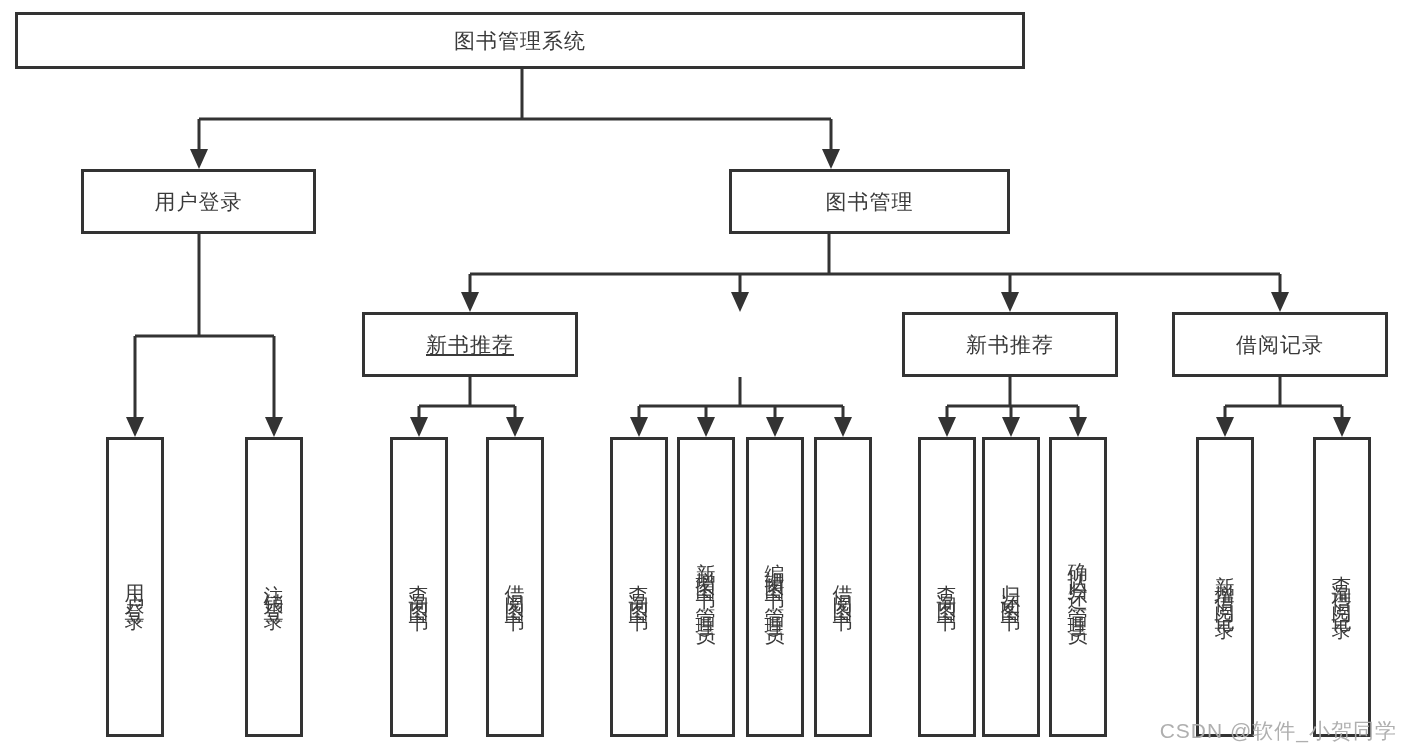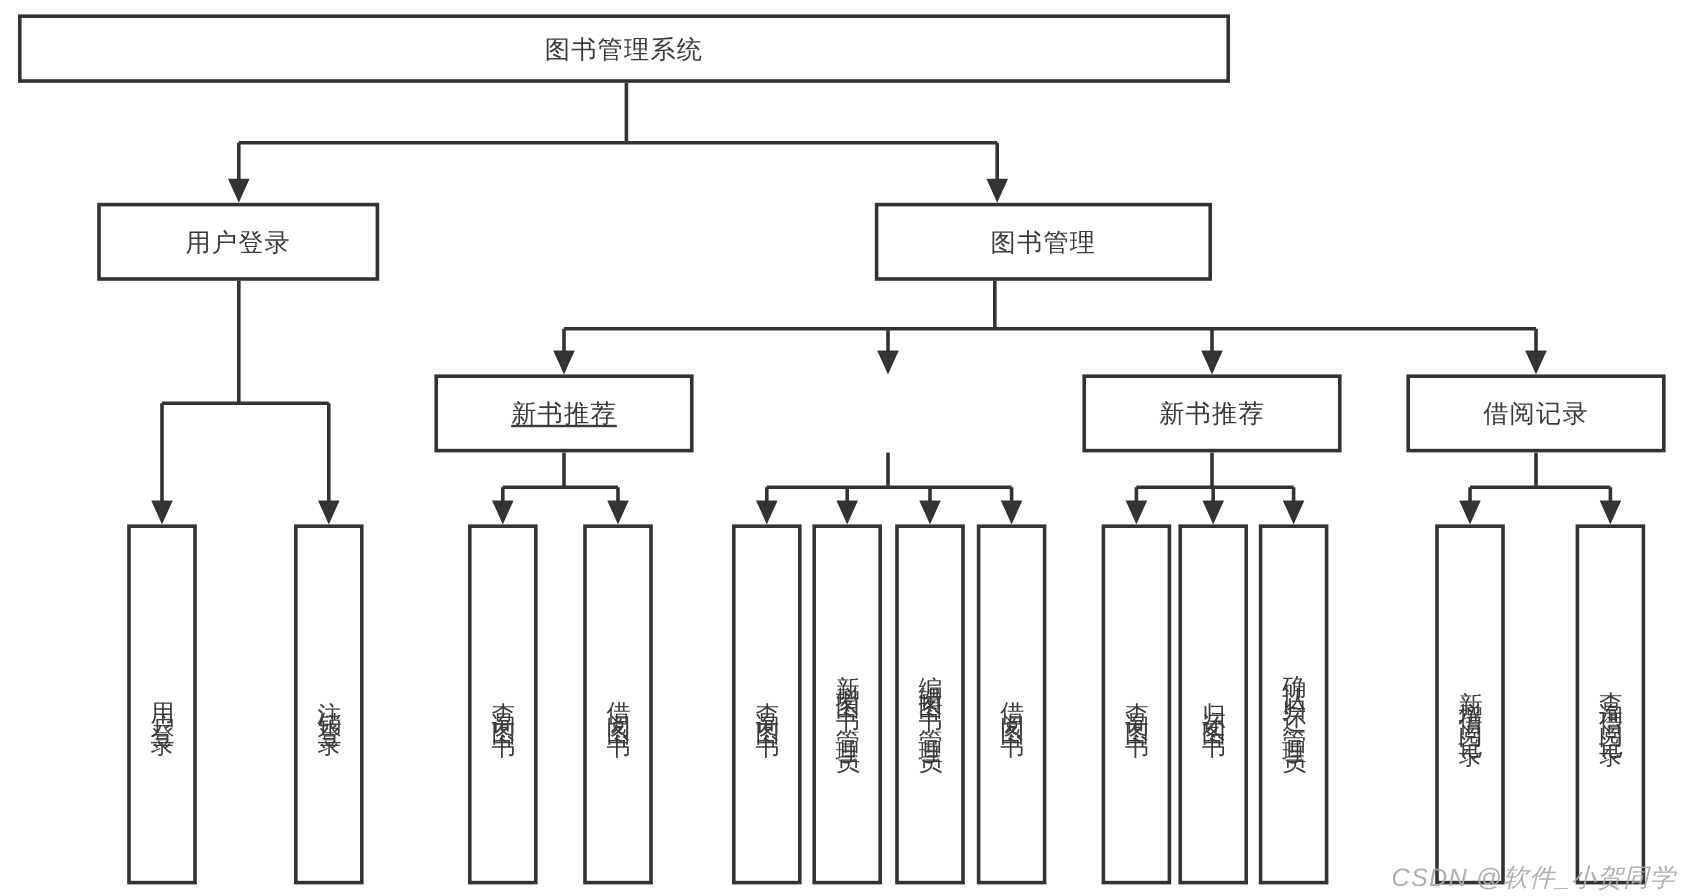--- a/index.html
+++ b/index.html
@@ -48,21 +48,20 @@
     white-space:nowrap;
   }
   .watermark{
     position:absolute;
     right:8px;bottom:2px;
     font-size:21px;
     color:rgba(171,171,171,0.95);
     letter-spacing:1px;
     z-index:3;
     white-space:nowrap;
-    font-style:italic;
   }
 </style>
 </head>
 <body>
 
 <div class="canvas">
 
   <svg class="connector-layer" width="1405" height="747" viewBox="0 0 1405 747" aria-hidden="true">
 
     <path fill="none" stroke="#333333" stroke-width="3" d="

